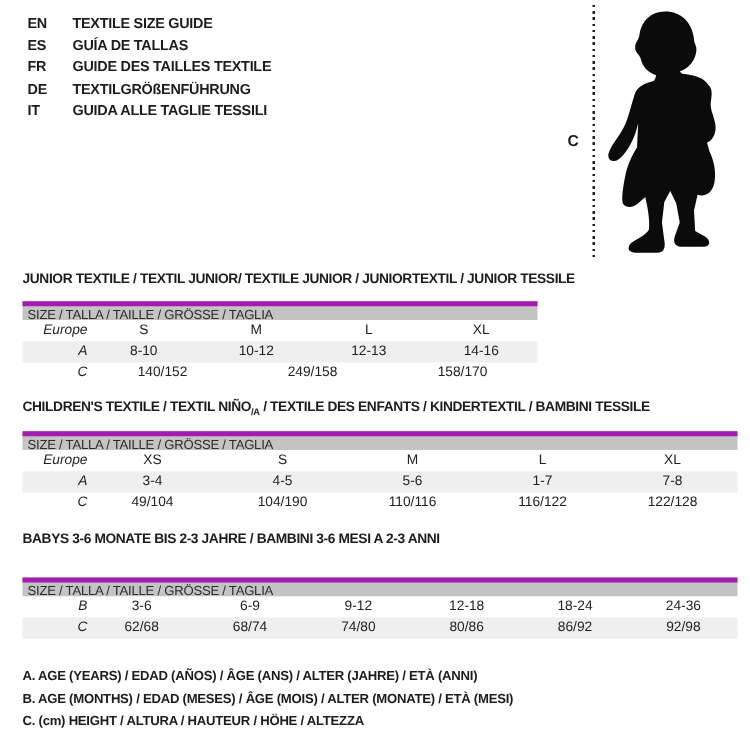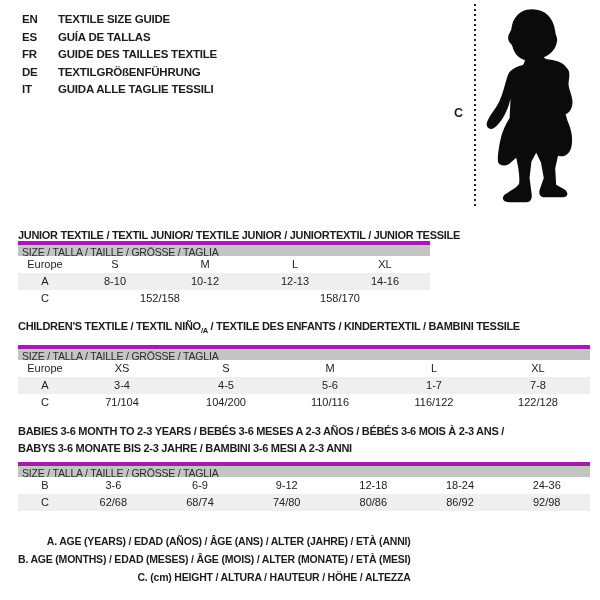--- a/index.html
+++ b/index.html
@@ -39,34 +39,34 @@
   
   .size-table { position: absolute; left: 18px; }
   .size-bar {
     height: 15px; line-height: 14px;
     background: #c4c4c4; border-top: 4px solid #a21caf;
     font-size: 10.5px; color: #2b2b2b; padding-left: 4px;
     letter-spacing: -0.2px;
   }
   .trow { display: flex; height: 17px; line-height: 17px; font-size: 11px; color: #222; }
   .trow.alt { background: #efefef; }
-  .cl { flex: 0 0 52px; padding-left: 2px; text-align: center; }
+  .cl { flex: 0 0 52px; padding-left: 2px; text-align: right; font-style: italic; }
   .cv { flex: 1; text-align: center; }
 
   .t-junior { top: 241px; width: 412px; }
   .t-children { top: 345px; width: 572px; }
   .t-babies { top: 462px; width: 572px; }
 
-  .title-junior { top: 215px; margin-top: 12px; }
+  .title-junior { top: 215px; }
   .title-children { top: 318px; }
   .title-babies { top: 423px; }
 
   
   .footnotes { position: absolute; left: 18px; top: 533px; }
-  .footnote { font-weight: bold; font-size: 10.5px; line-height: 17.8px; letter-spacing: -0.2px; white-space: nowrap; text-align: right; }
+  .footnote { font-weight: bold; font-size: 10.5px; line-height: 17.8px; letter-spacing: -0.2px; white-space: nowrap; }
 </style>
 </head>
 <body>
 
 <div class="page">
 
   <div class="lang-block">
     <div class="lang-row">
       <span class="lang-code">EN</span>
       <span class="lang-label">TEXTILE SIZE GUIDE</span>
@@ -153,21 +153,22 @@
     </div>
     <div class="trow alt">
       <span class="cl">A</span>
       <span class="cv">8-10</span>
       <span class="cv">10-12</span>
       <span class="cv">12-13</span>
       <span class="cv">14-16</span>
     </div>
     <div class="trow">
       <span class="cl">C</span>
-      <span class="cv">152/158</span>
+      <span class="cv">140/152</span>
+      <span class="cv">249/158</span>
       <span class="cv">158/170</span>
     </div>
   </div>
 
   <div class="section-title title-children">
     <span>CHILDREN'S TEXTILE / TEXTIL NIÑO</span><span class="title-sub">/A</span><span> / TEXTILE DES ENFANTS / KINDERTEXTIL / BAMBINI TESSILE</span>
   </div>
   <div class="size-table t-children">
     <div class="size-bar">SIZE / TALLA / TAILLE / GRÖSSE / TAGLIA</div>
     <div class="trow">
@@ -181,30 +182,29 @@
     <div class="trow alt">
       <span class="cl">A</span>
       <span class="cv">3-4</span>
       <span class="cv">4-5</span>
       <span class="cv">5-6</span>
       <span class="cv">1-7</span>
       <span class="cv">7-8</span>
     </div>
     <div class="trow">
       <span class="cl">C</span>
-      <span class="cv">71/104</span>
-      <span class="cv">104/200</span>
+      <span class="cv">49/104</span>
+      <span class="cv">104/190</span>
       <span class="cv">110/116</span>
       <span class="cv">116/122</span>
       <span class="cv">122/128</span>
     </div>
   </div>
 
   <div class="section-title title-babies">
-    <div>BABIES 3-6 MONTH TO 2-3 YEARS / BEBÉS 3-6 MESES A 2-3 AÑOS / BÉBÉS 3-6 MOIS À 2-3 ANS /</div>
     <div>BABYS 3-6 MONATE BIS 2-3 JAHRE / BAMBINI 3-6 MESI A 2-3 ANNI</div>
   </div>
   <div class="size-table t-babies">
     <div class="size-bar">SIZE / TALLA / TAILLE / GRÖSSE / TAGLIA</div>
     <div class="trow">
       <span class="cl">B</span>
       <span class="cv">3-6</span>
       <span class="cv">6-9</span>
       <span class="cv">9-12</span>
       <span class="cv">12-18</span>

